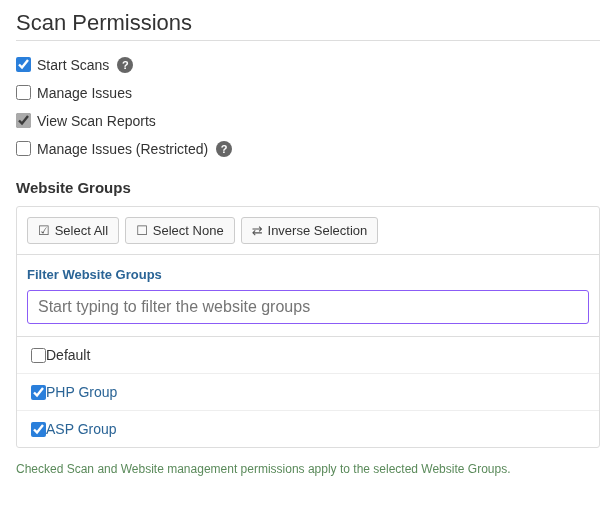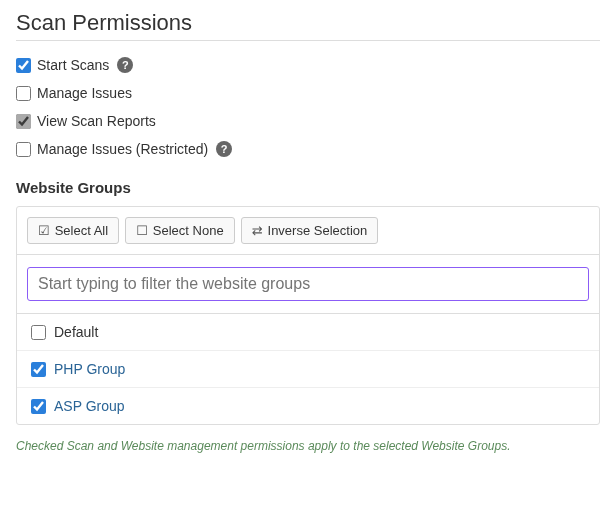--- a/index.html
+++ b/index.html
@@ -21,21 +21,20 @@
       padding-bottom: 4px;
       border-bottom: 1px solid #ddd;
     }
 
     .permissions-section {
       margin-bottom: 16px;
     }
 
     .permission-item {
       display: flex;
-      align-items: center;
       padding: 6px 0;
       gap: 6px;
     }
 
     .permission-item input[type="checkbox"] {
       width: 15px;
       height: 15px;
       cursor: pointer;
       flex-shrink: 0;
     }
@@ -119,21 +118,21 @@
       outline: none;
     }
 
     .group-list {
       list-style: none;
     }
 
     .group-item {
       display: flex;
       align-items: center;
-      gap: 8px;
+      gap: 0;
       padding: 10px 14px;
       border-bottom: 1px solid #eee;
     }
 
     .group-item:last-child {
       border-bottom: none;
     }
 
     .group-item input[type="checkbox"] {
       width: 15px;
@@ -147,21 +146,20 @@
     }
 
     .group-name.checked {
       color: #2a6496;
     }
 
     .footer-note {
       margin-top: 14px;
       font-size: 12px;
       color: #5a8a5a;
-      font-style: italic;
     }
 
     
     input[type="checkbox"].blue-check {
       accent-color: #2a7fdb;
     }
 
     input[type="checkbox"].gray-check {
       accent-color: #aaa;
     }
@@ -206,20 +204,21 @@
         <span class="btn-icon">☐</span>
         <span>Select None</span>
       </button>
       <button class="action-btn">
         <span class="btn-icon">⇄</span>
         <span>Inverse Selection</span>
       </button>
     </div>
 
   <div class="filter-section">
+    <div class="filter-label">Filter Website Groups</div>
     <input class="filter-input" type="text" placeholder="Start typing to filter the website groups" style="">
   </div>
 
   <ul class="group-list">
 
   <li class="group-item">
         <input type="checkbox" style="">
         <span class="group-name">Default</span>
       </li>
       <li class="group-item">

